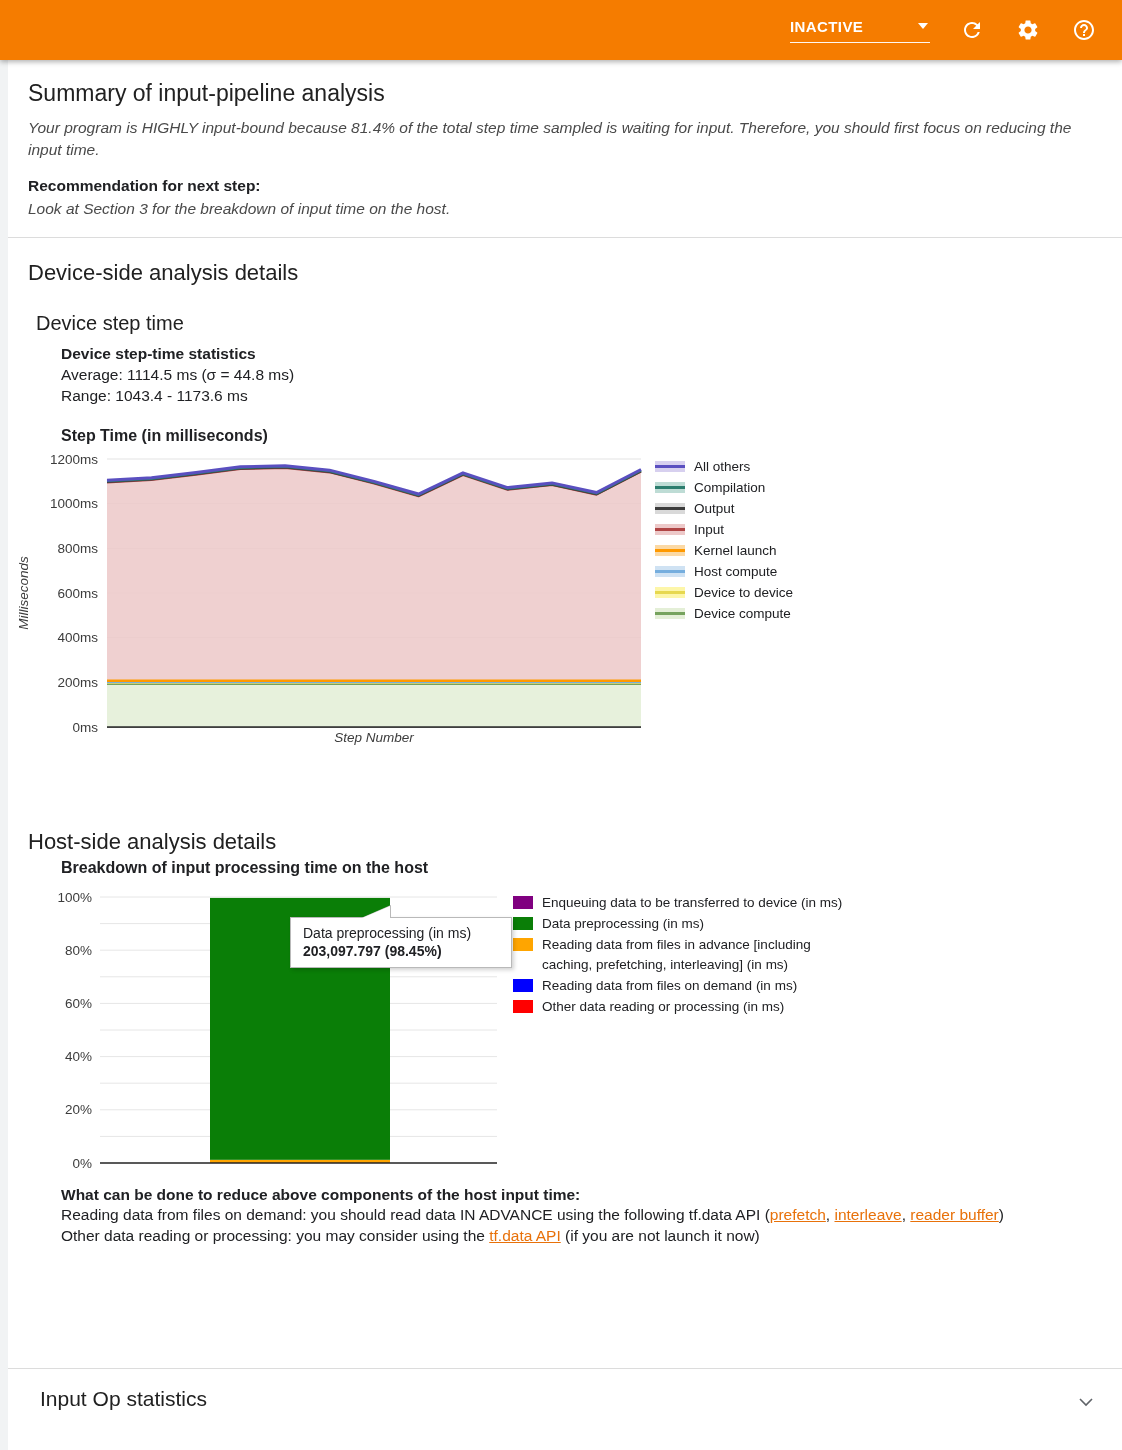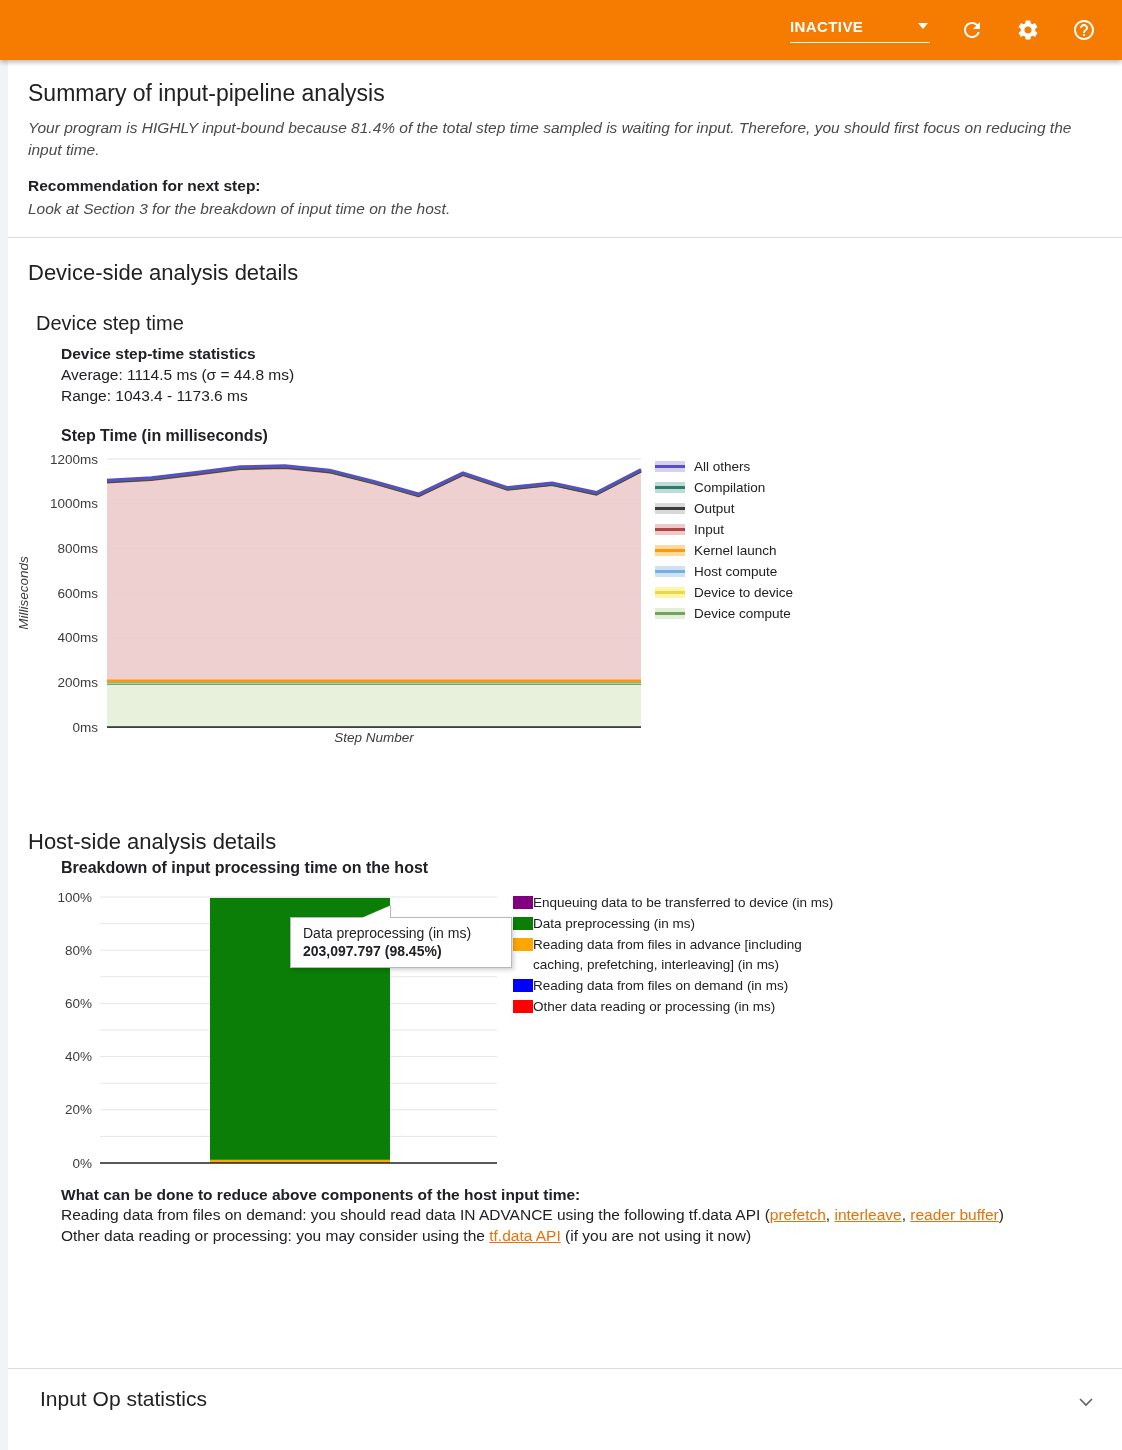--- a/index.html
+++ b/index.html
@@ -35,21 +35,21 @@
   .chart-box { left:0; width:1114px; }
   svg text { font-family:"Liberation Sans", sans-serif; }
 
   .dev-legend { position:absolute; left:647px; top:6px; }
   .dev-legend .item { display:flex; align-items:center; gap:9px; height:21px; }
   .dev-swatch { width:30px; height:11px; position:relative; flex:0 0 30px; }
   .dev-swatch .ln { position:absolute; left:0; right:0; top:4px; height:3px; }
   .legend-label { font-size:13.5px; color:#202124; white-space:nowrap; }
 
   .host-legend { position:absolute; left:505px; top:5px; width:480px; }
-  .host-legend .item { display:flex; align-items:flex-start; margin-bottom:1px; }
+  .host-legend .item { display:flex; align-items:flex-start; gap:9px; margin-bottom:1px; }
   .host-swatch { width:20px; height:13px; margin-top:3px; flex:0 0 20px; }
   .host-legend .txt { font-size:13.5px; line-height:20px; color:#202124; }
 
   .tooltip { position:absolute; left:282px; top:29px; width:222px; background:#fff;
              border:1px solid #b9b9b9; box-shadow:2px 2px 4px rgba(0,0,0,.18);
              padding:7px 12px 8px 12px; z-index:3; }
   .tooltip .t1 { font-size:14px; color:#202124; }
   .tooltip .t2 { font-size:14px; font-weight:bold; color:#202124; margin-top:2px; }
   .notch-border { position:absolute; top:-13px; left:70px; width:0; height:0;
              border-left:30px solid transparent; border-bottom:13px solid #b9b9b9; }
@@ -261,21 +261,21 @@
         <div class="notch"></div>
         <div class="t1">Data preprocessing (in ms)</div>
         <div class="t2">203,097.797 (98.45%)</div>
       </div>
     </div>
 
     <div class="advice abs" style="top:1125px; left:53px;">
       <div class="head">What can be done to reduce above components of the host input time:</div>
       <div id="advice-lines">
           <div><span>Reading data from files on demand: you should read data IN ADVANCE using the following tf.data API (</span><a class="adv-link" href="#">prefetch</a><span>, </span><a class="adv-link" href="#">interleave</a><span>, </span><a class="adv-link" href="#">reader buffer</a><span>)</span></div>
-          <div><span>Other data reading or processing: you may consider using the </span><a class="adv-link" href="#">tf.data API</a><span> (if you are not using it now)</span></div>
+          <div><span>Other data reading or processing: you may consider using the </span><a class="adv-link" href="#">tf.data API</a><span> (if you are not launch it now)</span></div>
         </div>
     </div>
 
     <div class="inputop">
       <h3>Input Op statistics</h3>
       <svg class="chev" width="16" height="10" viewBox="0 0 16 10" fill="none">
           <polyline points="2,2 8,8 14,2" stroke="#5f6368" stroke-width="1.6" fill="none"></polyline>
         </svg>
     </div>
 

